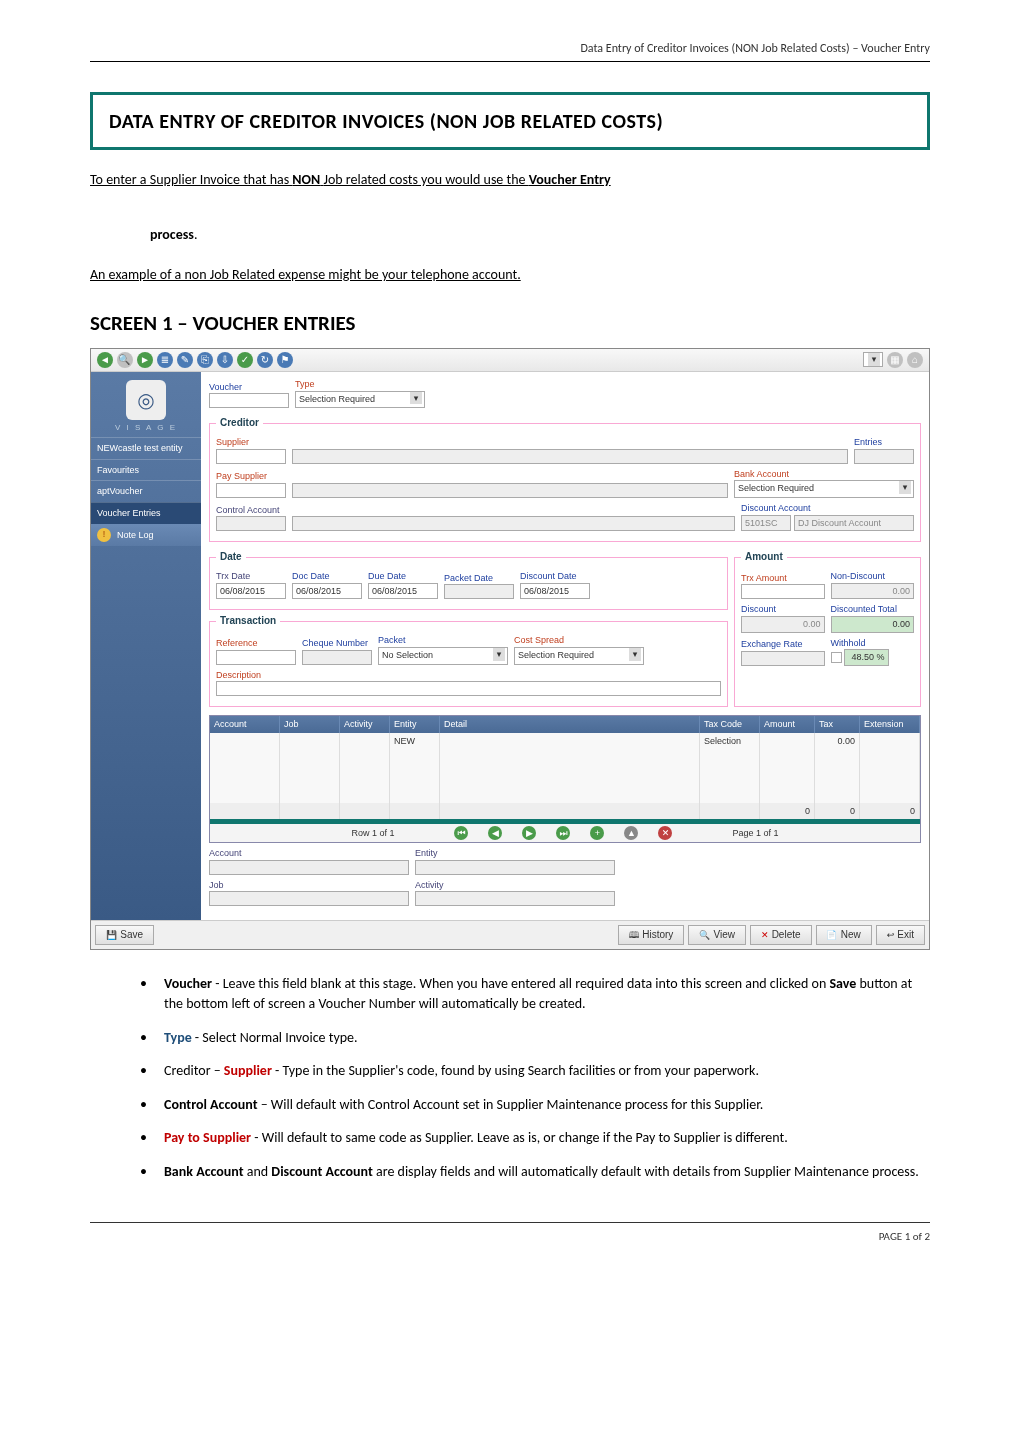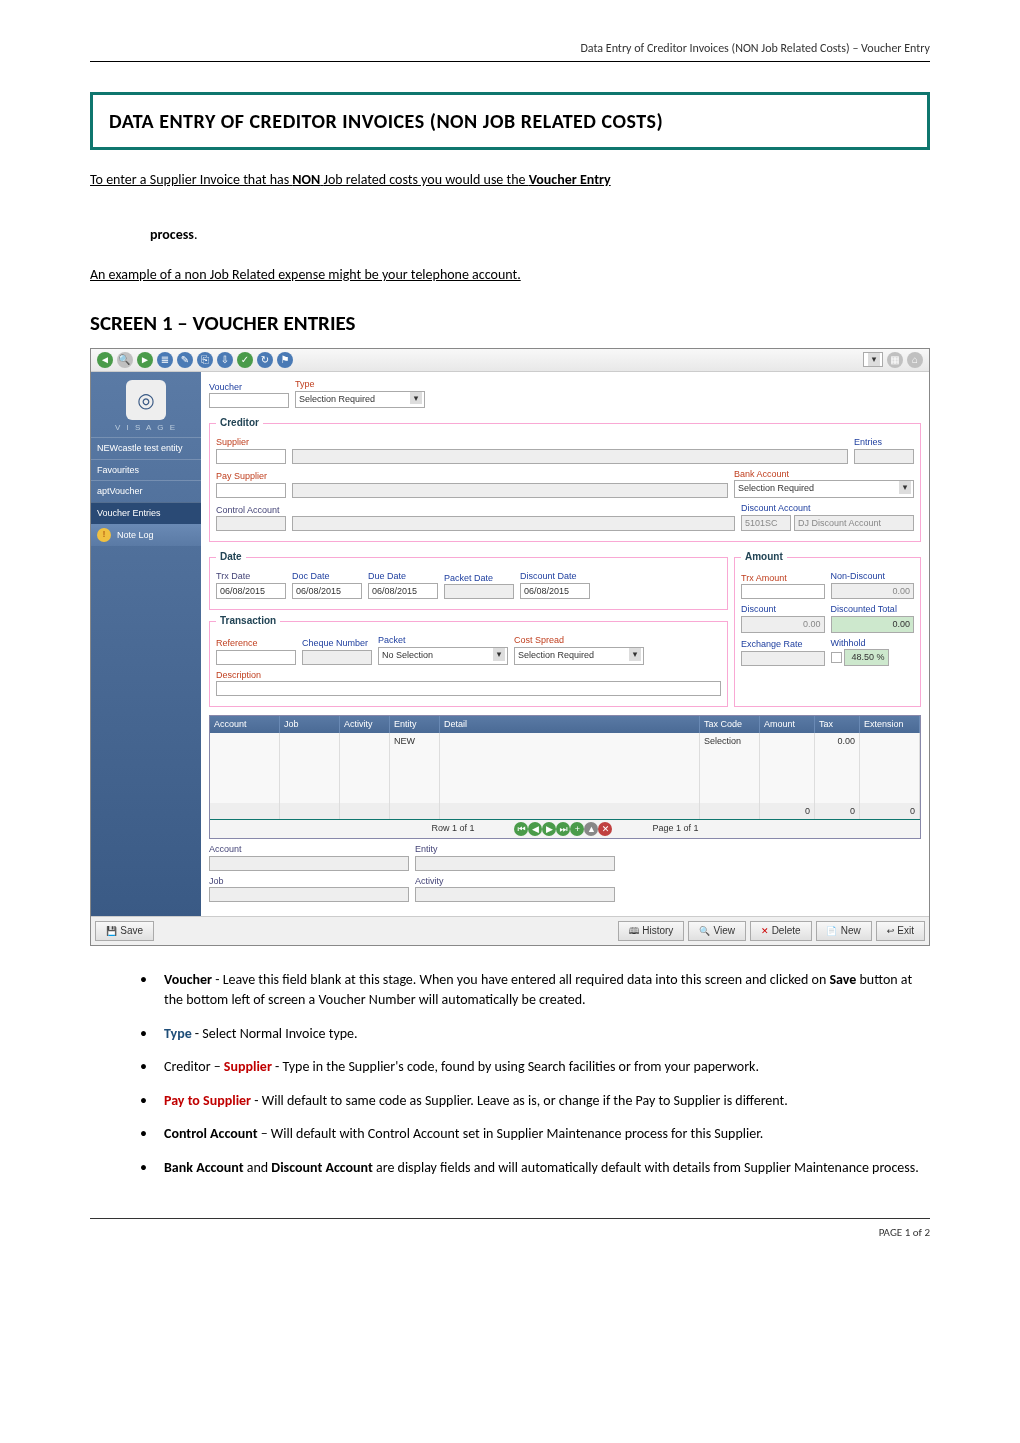--- a/index.html
+++ b/index.html
@@ -149,23 +149,23 @@
   .ss-grid-head > div { padding: 2px 4px; border-right: 1px solid #6a8ab5; }
   .ss-grid-body { display: flex; min-height: 70px; background: #f8f8f8; }
   .ss-grid-body > div { border-right: 1px solid #ddd; padding: 2px 4px; font-size: 9px; }
   .ss-grid-foot {
     display: flex;
     background: #eee;
     font-size: 9px;
   }
   .ss-grid-foot > div { border-right: 1px solid #ddd; padding: 2px 4px; }
   .ss-pager {
-    display: flex; justify-content: center;
-    gap: 0; padding: 2px; background: #f4f4f4; font-size: 9px;
-    border-top: 1px solid #0f766e;
+    display: flex; align-items: center; justify-content: center;
+    gap: 20px; padding: 2px; background: #f4f4f4; font-size: 9px;
+    border-top: 5px solid #0f766e;
   }
   .ss-pager .pbtn {
     width: 14px; height: 14px; border-radius: 50%;
     display: inline-flex; align-items: center; justify-content: center;
     background: #4a9b4a; color: #fff; font-size: 9px; cursor: pointer;
   }
   .ss-below { padding: 4px 0; }
   .ss-bottom-bar {
     display: flex;
     gap: 4px;
@@ -519,20 +519,20 @@
       <span class="ico">↩</span>
       <span>Exit</span>
     </span>
   </div>
 </div>
 
 <ul class="bullets" id="bullet-list">
     <li><span> </span><span class="bold">Voucher</span><span> - Leave this field blank at this stage.  When you have entered all required data into this screen and clicked on </span><span class="bold">Save</span><span> button at the bottom left of screen a Voucher Number will automatically be created.</span></li>
     <li><span> </span><span class="bold blue-text">Type</span><span> - Select Normal Invoice type.</span></li>
     <li><span>Creditor – </span><span class="bold red">Supplier</span><span> - Type in the Supplier's code, found by using Search facilities or from your paperwork.</span></li>
+    <li><span class="bold">Control Account</span><span> – Will default with Control Account set in Supplier Maintenance process for this Supplier.</span></li>
     <li><span class="bold red">Pay to Supplier</span><span> - Will default to same code as Supplier.  Leave as is, or change if the Pay to Supplier is different.</span></li>
-    <li><span class="bold">Control Account</span><span> – Will default with Control Account set in Supplier Maintenance process for this Supplier.</span></li>
     <li><span class="bold">Bank Account</span><span> and </span><span class="bold">Discount Account</span><span> are display fields and will automatically default with details from Supplier Maintenance process.</span></li>
   </ul>
 
 <div class="footer">
   <span>PAGE 1 of 2</span>
 </div>
 
 </body></html>

